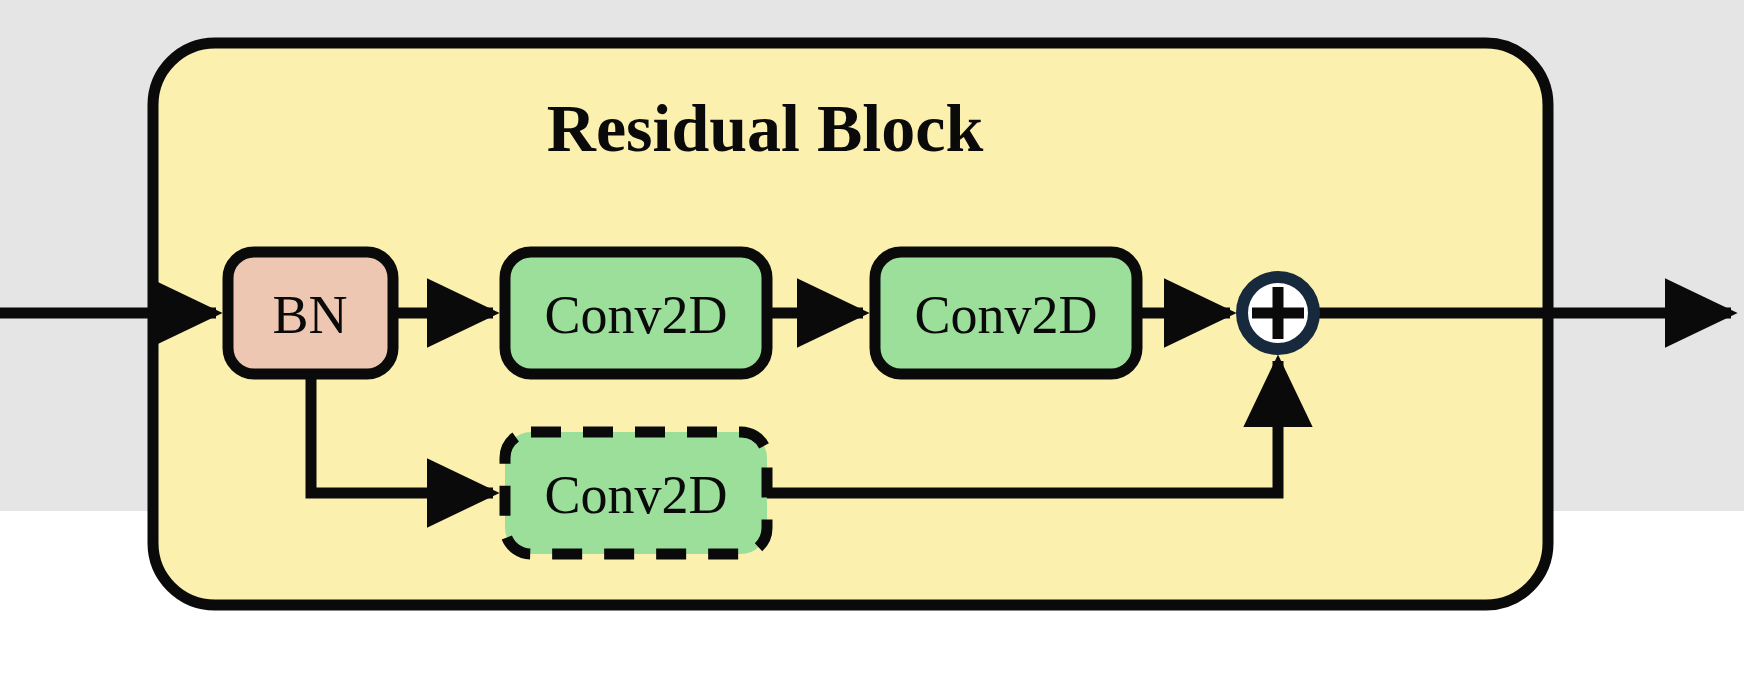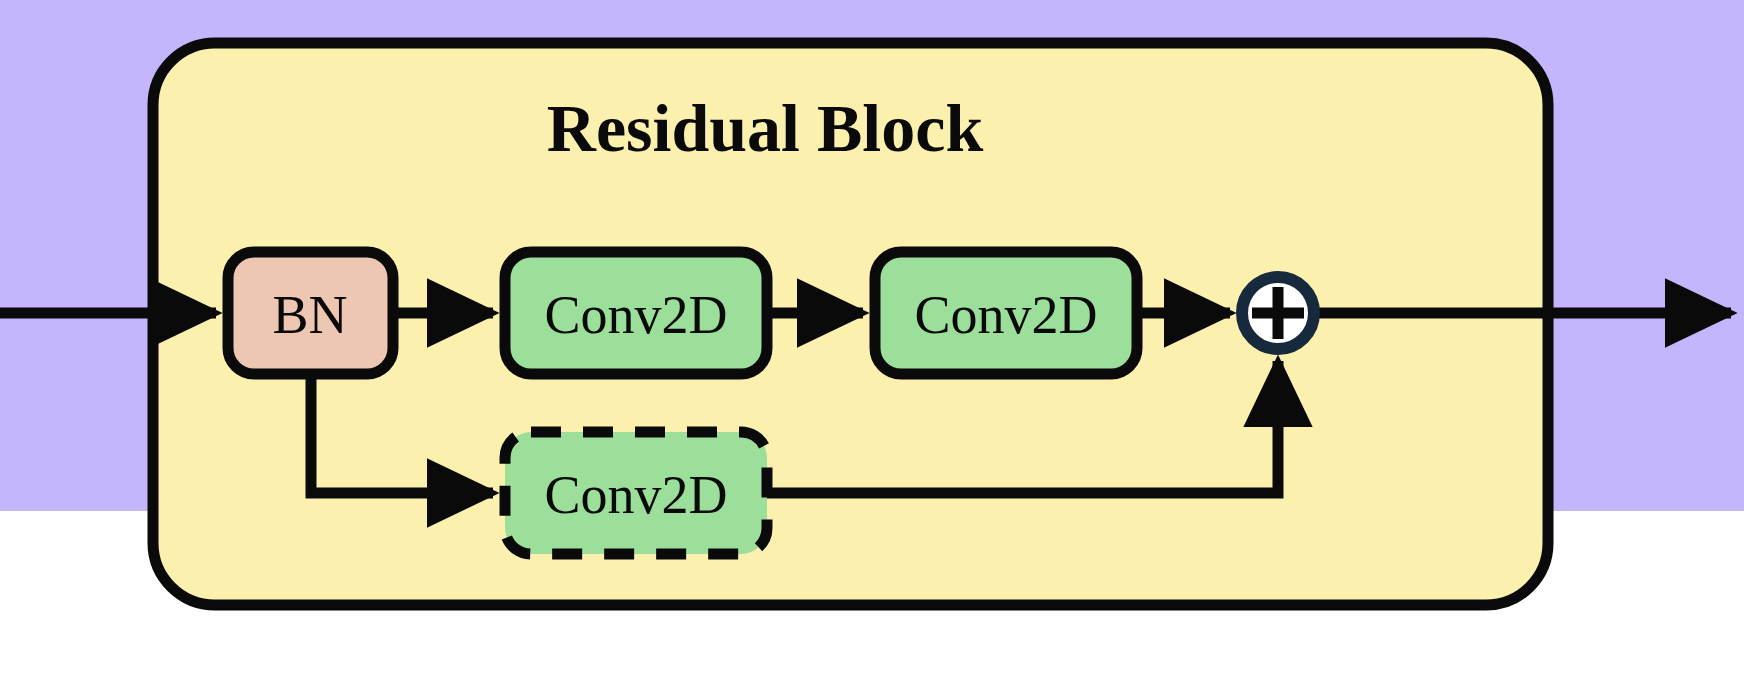--- a/index.html
+++ b/index.html
@@ -10,21 +10,21 @@
   body {
     width: 1744px;
     height: 690px;
     overflow: hidden;
     font-family: "Liberation Serif", "DejaVu Serif", serif;
   }
   #diagram-root {
     position: relative;
     width: 1744px;
     height: 511px;
-    background: #c4b5fd;
+    background: #e5e5e5;
   }
   svg#residual-block-svg {
     display: block;
     width: 1744px;
     height: 690px;
   }
   .node-label {
     font-family: "Liberation Serif", "DejaVu Serif", serif;
     font-size: 54px;
     fill: #0a0a0a;

